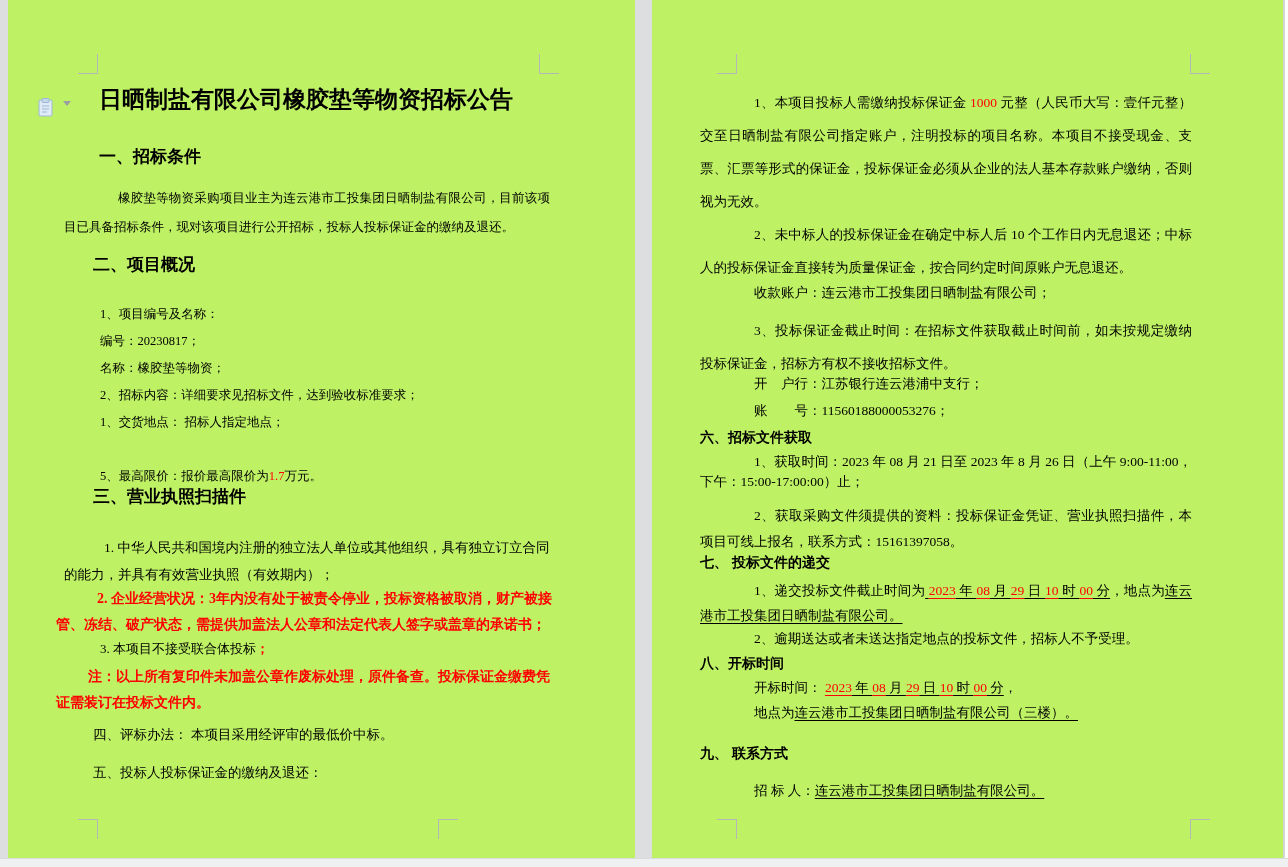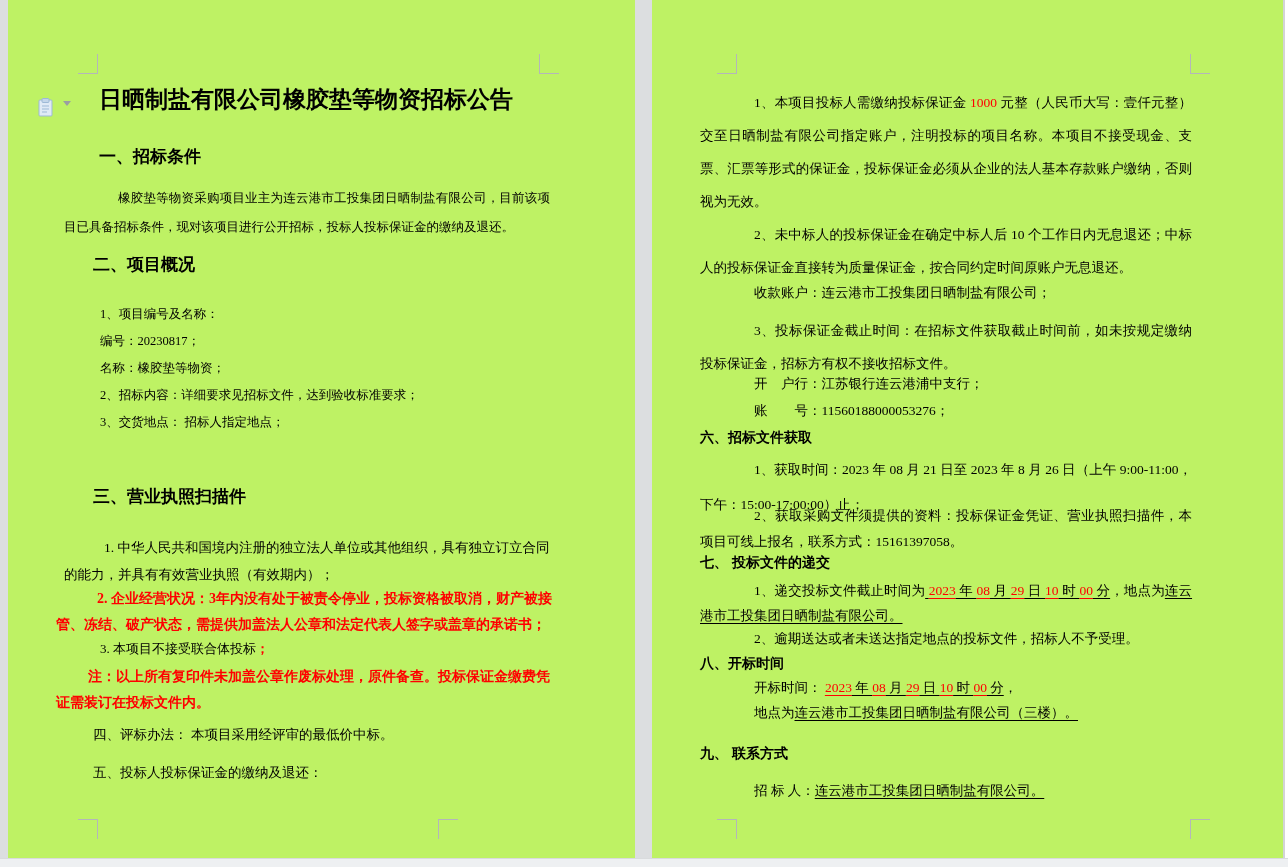--- a/index.html
+++ b/index.html
@@ -62,21 +62,21 @@
   
   .p2body{left:48px;width:492px;font-size:13.5px;text-align:justify;}
   #p2-p1{top:86px;line-height:33px;text-indent:54px;}
   #p2-p2{top:218px;line-height:33px;text-indent:54px;}
   #p2-p3{top:284px;text-indent:54px;}
   #p2-p4{top:314px;line-height:33px;text-indent:54px;}
   #p2-p5{top:375px;text-indent:54px;}
   #p2-p6{top:402px;text-indent:54px;}
   .h-sub{font-size:14px;line-height:18px;}
   #p2-h6{left:48px;top:428px;}
-  #p2-s6p1{top:452px;line-height:35px;text-indent:54px;}
+  #p2-s6p1{top:452px;line-height:20px;text-indent:54px;}
   #p2-s6p2{top:503px;line-height:25.5px;text-indent:54px;}
   #p2-h7{left:48px;top:553px;}
   #p2-s7p1{top:578px;line-height:25px;text-indent:54px;}
   #p2-s7p2{top:630px;text-indent:54px;}
   #p2-h8{left:48px;top:654px;}
   #p2-s8p1{top:679px;text-indent:54px;}
   #p2-s8p2{top:704px;text-indent:54px;}
   #p2-h9{left:48px;top:744px;}
   #p2-s9p1{top:782px;text-indent:54px;}
 </style>
@@ -110,21 +110,22 @@
   <div class="abs title hei">日晒制盐有限公司橡胶垫等物资招标公告</div>
 
   <div class="abs h-sec hei" id="p1-h1">一、招标条件</div>
   <div class="abs" id="p1-s1p">橡胶垫等物资采购项目业主为连云港市工投集团日晒制盐有限公司，目前该项目已具备招标条件，现对该项目进行公开招标，投标人投标保证金的缴纳及退还。</div>
 
   <div class="abs h-sec hei" id="p1-h2">二、项目概况</div>
   <div class="abs s2item" style="top:301px;">1、项目编号及名称：</div>
   <div class="abs s2item" style="top:328px;">编号：20230817；</div>
   <div class="abs s2item" style="top:355px;">名称：橡胶垫等物资；</div>
   <div class="abs s2item" style="top:382px;">2、招标内容：详细要求见招标文件，达到验收标准要求；</div>
-  <div class="abs s2item" style="top:409px;">3、交货地点： 招标人指定地点；</div>
+  <div class="abs s2item" style="top:409px;">1、交货地点： 招标人指定地点；</div>
+  <div class="abs s2item" style="top:463px;"><span>5、最高限价：报价最高限价为</span><span class="red">1.7</span><span>万元。</span></div>
 
   <div class="abs h-sec hei" id="p1-h3">三、营业执照扫描件</div>
   <div class="abs" id="p1-s3p1">1. 中华人民共和国境内注册的独立法人单位或其他组织，具有独立订立合同的能力，并具有有效营业执照（有效期内）；</div>
   <div class="abs red" id="p1-s3p2">2. 企业经营状况：3年内没有处于被责令停业，投标资格被取消，财产被接管、冻结、破产状态，需提供加盖法人公章和法定代表人签字或盖章的承诺书；</div>
   <div class="abs" id="p1-s3p3"><span>3. 本项目不接受联合体投标</span><span class="red" style="font-weight:bold;">；</span></div>
   <div class="abs red" id="p1-s3note">注：以上所有复印件未加盖公章作废标处理，原件备查。投标保证金缴费凭证需装订在投标文件内。</div>
 
   <div class="abs" id="p1-s4">四、评标办法： 本项目采用经评审的最低价中标。</div>
   <div class="abs" id="p1-s5">五、投标人投标保证金的缴纳及退还：</div>
 </div>

